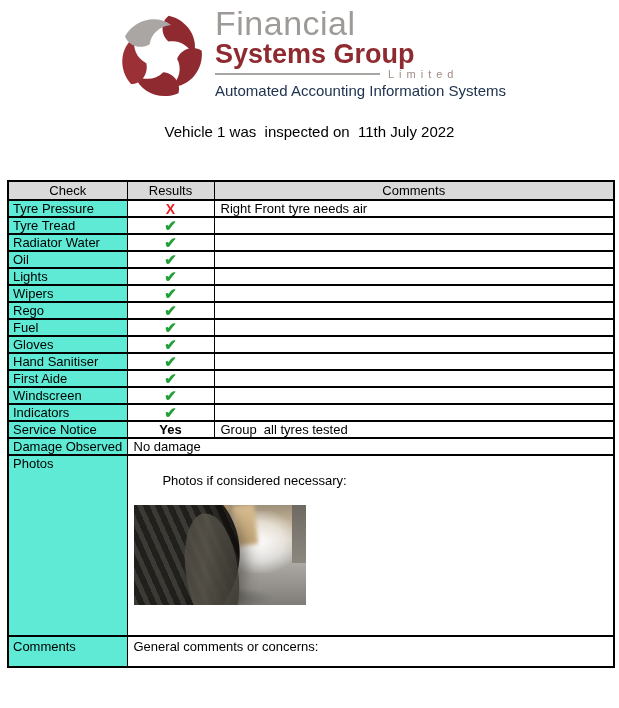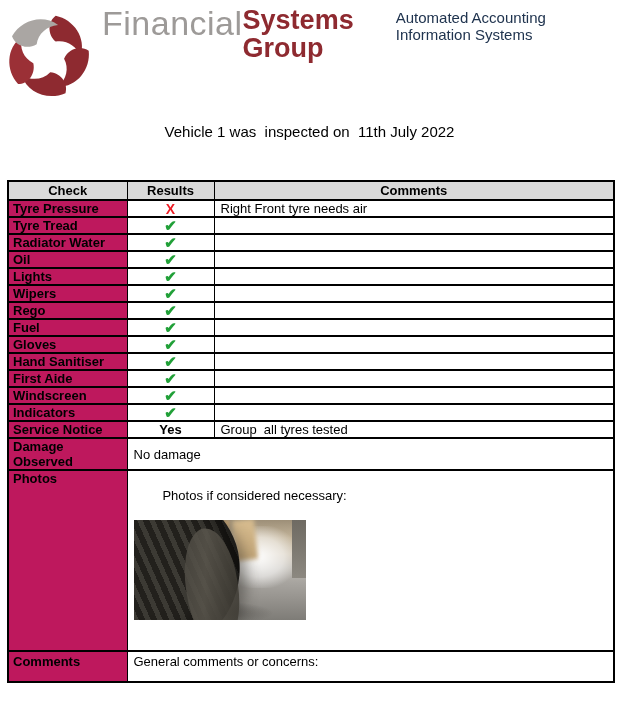--- a/index.html
+++ b/index.html
@@ -14,21 +14,21 @@
   }
 
   
   .logo-wrap {
     display: flex;
     justify-content: center;
     align-items: flex-start;
     padding-top: 6px;
   }
   .logo-icon { width: 96px; height: 100px; margin-right: 6px; flex: 0 0 auto; }
-  .logo-text { display: flex; flex-direction: row; }
+  .logo-text { display: flex; flex-direction: column; }
   .logo-line1 {
     font-size: 34px; line-height: 1.0; color: #9d9a98; letter-spacing: 0.5px;
     font-weight: 500;
   }
   .logo-line2 {
     font-size: 27px; line-height: 1.05; color: #8e2a30; letter-spacing: 0px;
     font-weight: 600;
   }
   .limited-row { display: flex; align-items: center; margin-top: 1px; height: 10px; }
   .limited-line { width: 165px; height: 2px; background: #a9a5a2; margin-right: 8px; }
@@ -64,27 +64,27 @@
     border-top-width: 2px;
     border-bottom-width: 2px;
     font-size: 13px;
     padding: 0 4px;
     height: 17px;
     overflow: hidden;
     white-space: pre-wrap;
   }
   th {
     background: #d9d9d9;
-    font-weight: bold;
+    font-weight: normal;
     text-align: center;
     padding: 1px 4px;
   }
   td.label {
-    background: #be185d;
-    font-weight: bold;
+    background: #5eead4;
+    font-weight: normal;
     text-align: left;
   }
   td.result { text-align: center; font-weight: bold; }
   td.result.pass { color: #21a038; font-size: 15px; line-height: 14px; }
   td.result.fail { color: #ed1c24; font-size: 14px; line-height: 14px; }
   td.comment { text-align: left; padding-left: 6px; margin-left: 21px; }
 
   tr.row-photos td { height: 116px; vertical-align: top; }
   tr.row-comments td { height: 31px; vertical-align: top; padding-top: 2px; }
   tr.row-photos td.content { padding: 2px 0 0 6px; font-weight: normal; }
@@ -150,20 +150,24 @@
         <path d="M58,8 C77,12 90,31 84,50 C79,39 69,33 58,35 C49,27 50,14 58,8 Z" fill="#8e2a30" transform="rotate(72 50 50)"></path>
         <path d="M58,8 C77,12 90,31 84,50 C79,39 69,33 58,35 C49,27 50,14 58,8 Z" fill="#8e2a30" transform="rotate(144 50 50)"></path>
         <path d="M58,8 C77,12 90,31 84,50 C79,39 69,33 58,35 C49,27 50,14 58,8 Z" fill="#9b3036" transform="rotate(216 50 50)"></path>
         <path d="M58,8 C77,12 90,31 84,50 C79,39 69,33 58,35 C49,27 50,14 58,8 Z" fill="#aaa6a3" transform="rotate(288 50 50)"></path>
       </g>
     </svg>
   </div>
   <div class="logo-text">
     <span class="logo-line1">Financial</span>
     <span class="logo-line2">Systems Group</span>
+    <span class="limited-row">
+      <span class="limited-line"></span>
+      <span class="limited-label">Limited</span>
+    </span>
     <span class="logo-tagline">Automated Accounting Information Systems</span>
   </div>
 </div>
 
 <div class="subtitle">Vehicle 1 was  inspected on  11th July 2022</div>
 
 <table class="inspection">
   <colgroup>
       <col class="c-check">
       <col class="c-results">

